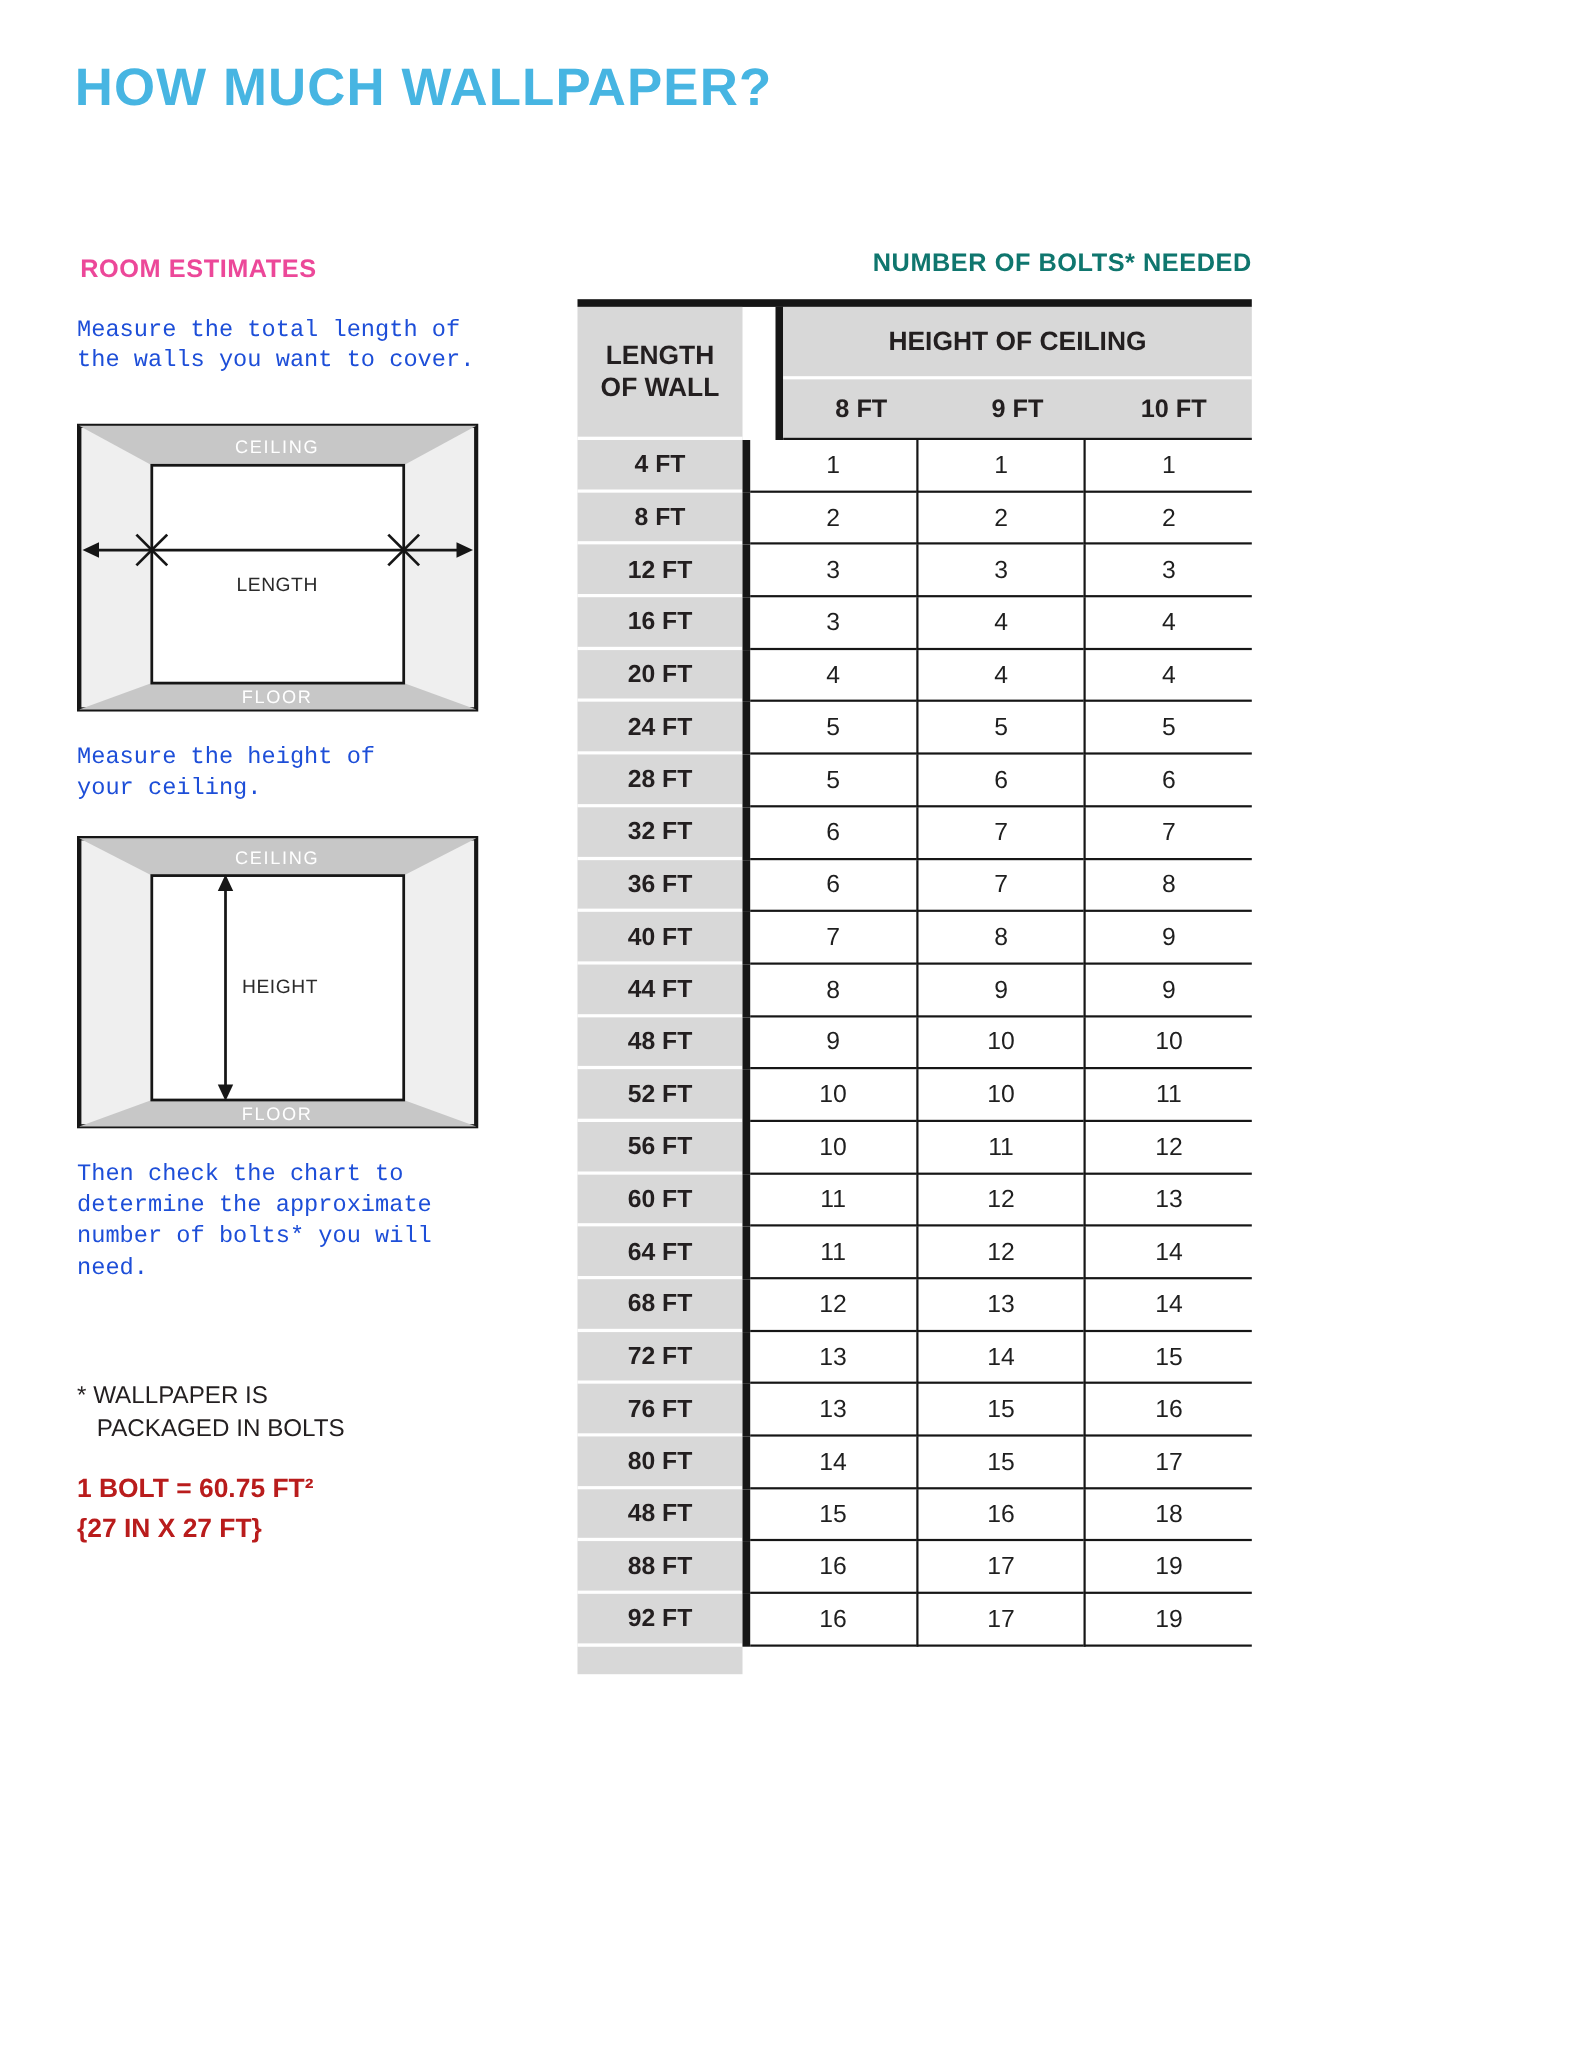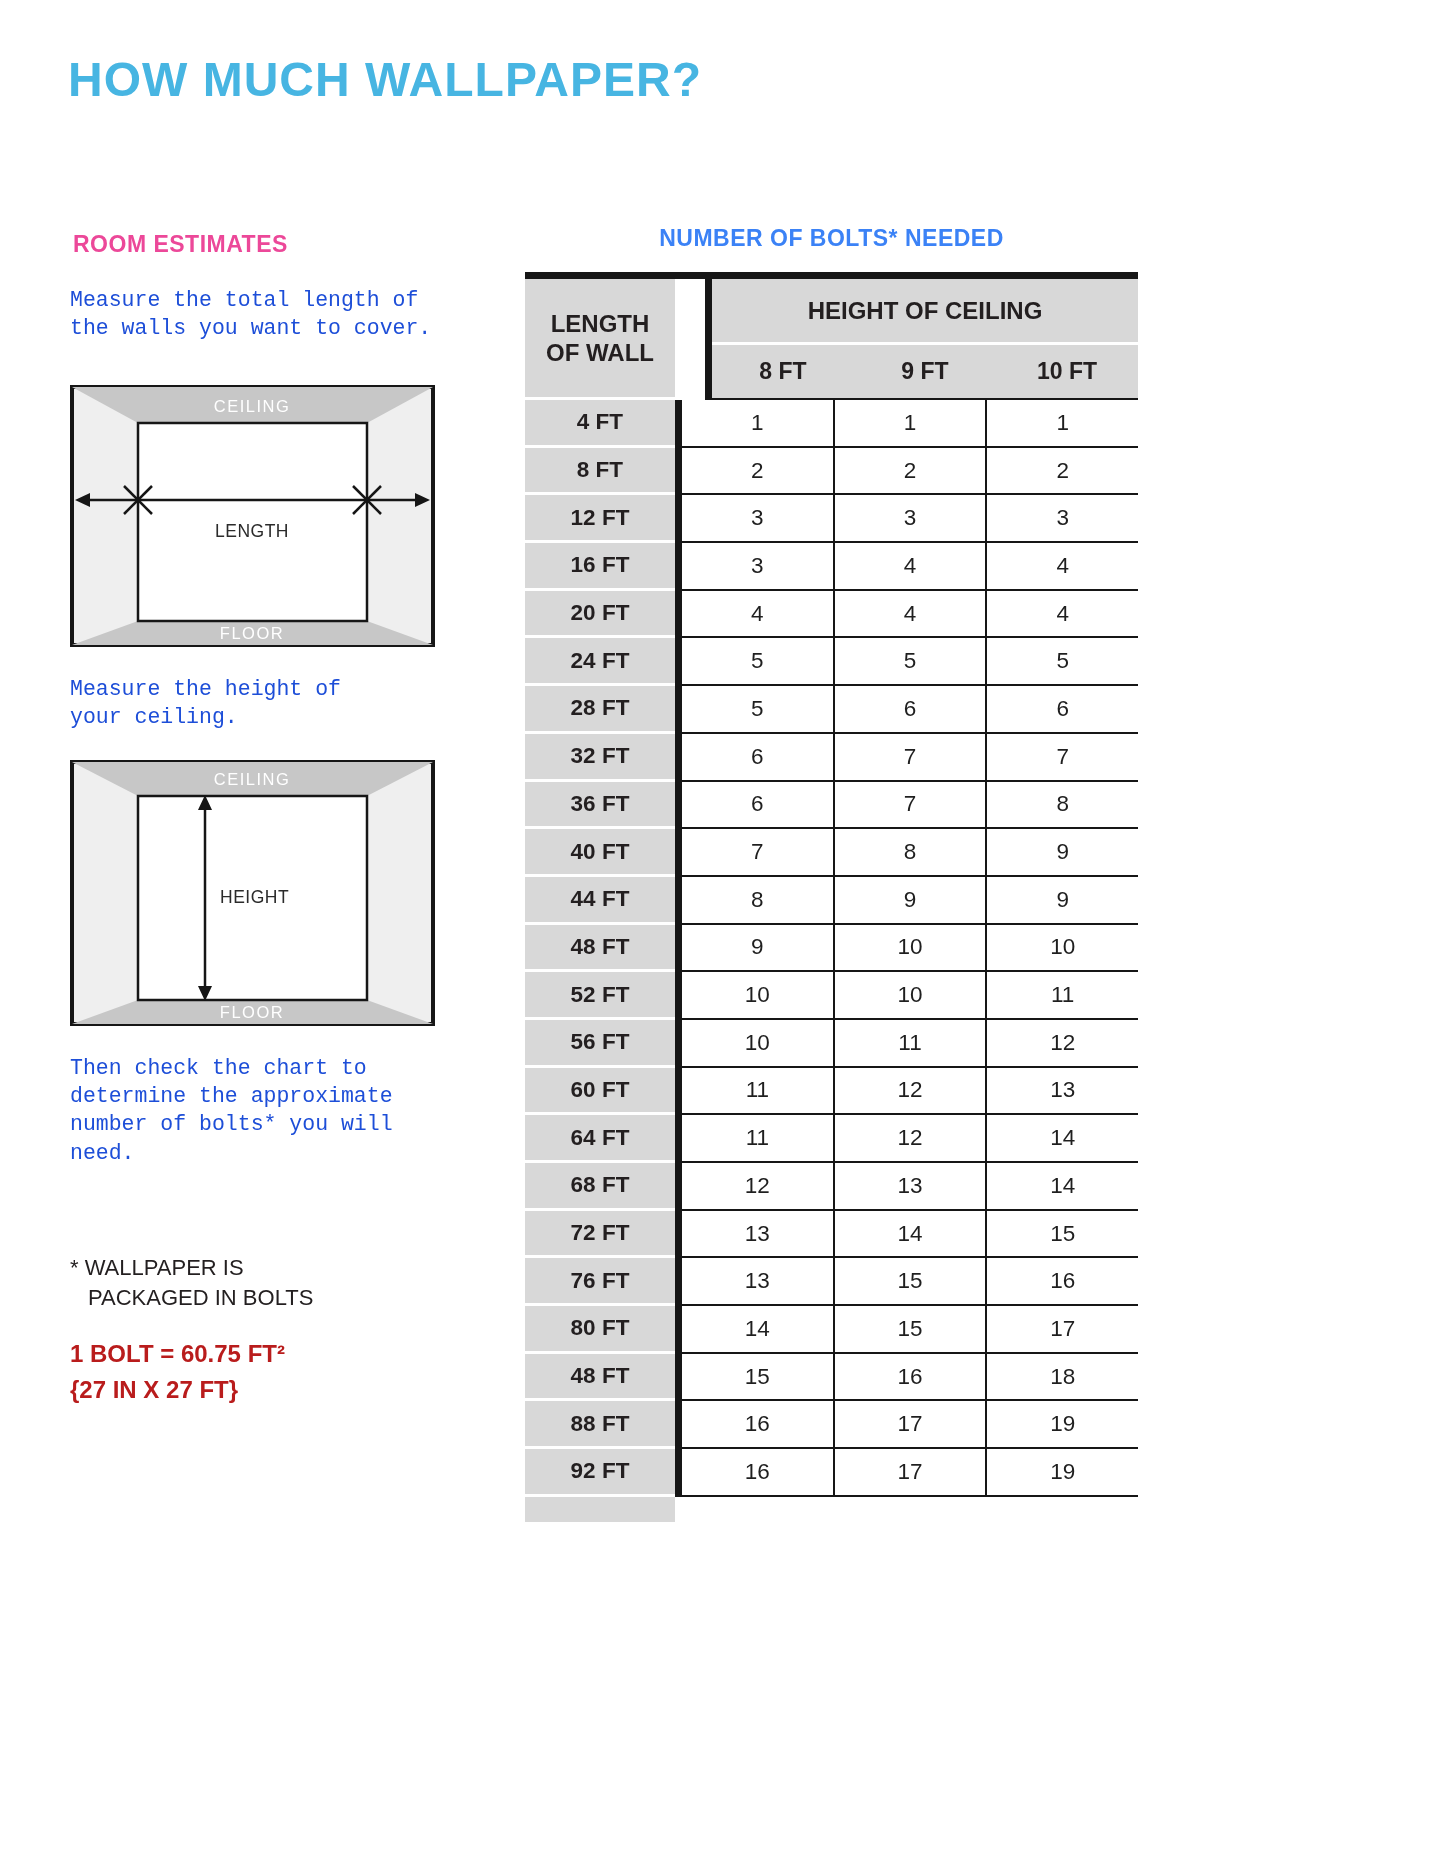--- a/index.html
+++ b/index.html
@@ -26,21 +26,21 @@
   .diagram text { font-family:"Liberation Sans", sans-serif; }
   .band-label { fill:#ffffff; font-size:16.5px; letter-spacing:1.5px; }
   .dim-label  { fill:#2b2b2b; font-size:17.5px; letter-spacing:0.5px; }
   .footnote { margin-top:86px; font-size:22px; font-weight:normal; line-height:1.35; color:#231f20; }
   .footnote .indent { padding-left:18px; }
   .bolt-info { margin-top:24px; font-size:24px; font-weight:bold; line-height:1.5; color:#b91c1c; white-space:pre-line; }
 
   .table-area { position:absolute; left:525px; top:225px; width:613px; }
   .table-title {
     margin:0; font-size:23px; font-weight:bold; letter-spacing:0.5px;
-    color:#3b82f6; text-align:center;
+    color:#0f766e; text-align:right;
   }
   .bolts-table { margin-top:20px; border-top:7px solid #161616; width:613px; }
   .thead { display:flex; }
   .corner-cell {
     width:150px; height:121px; background:#d8d8d8; box-sizing:border-box;
     display:flex; align-items:center; justify-content:center; text-align:center;
     font-size:24px; font-weight:bold; line-height:1.22; white-space:pre-line;
     border-bottom:3px solid #ffffff;
   }
   .head-right { flex:1; border-left:7px solid #161616; display:flex; flex-direction:column;margin-left:30px; }

